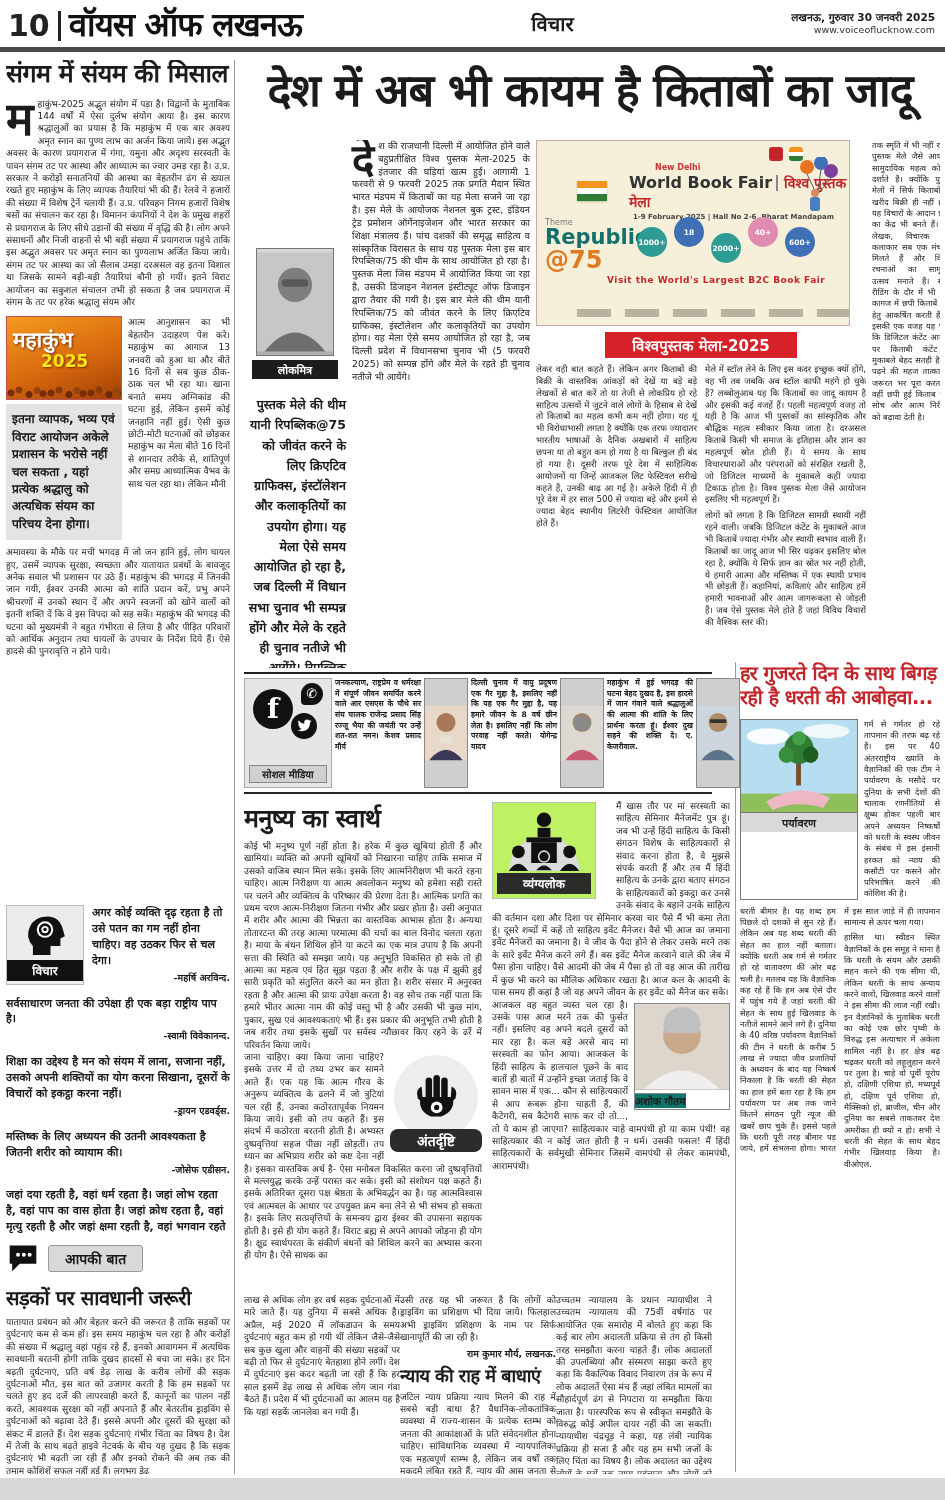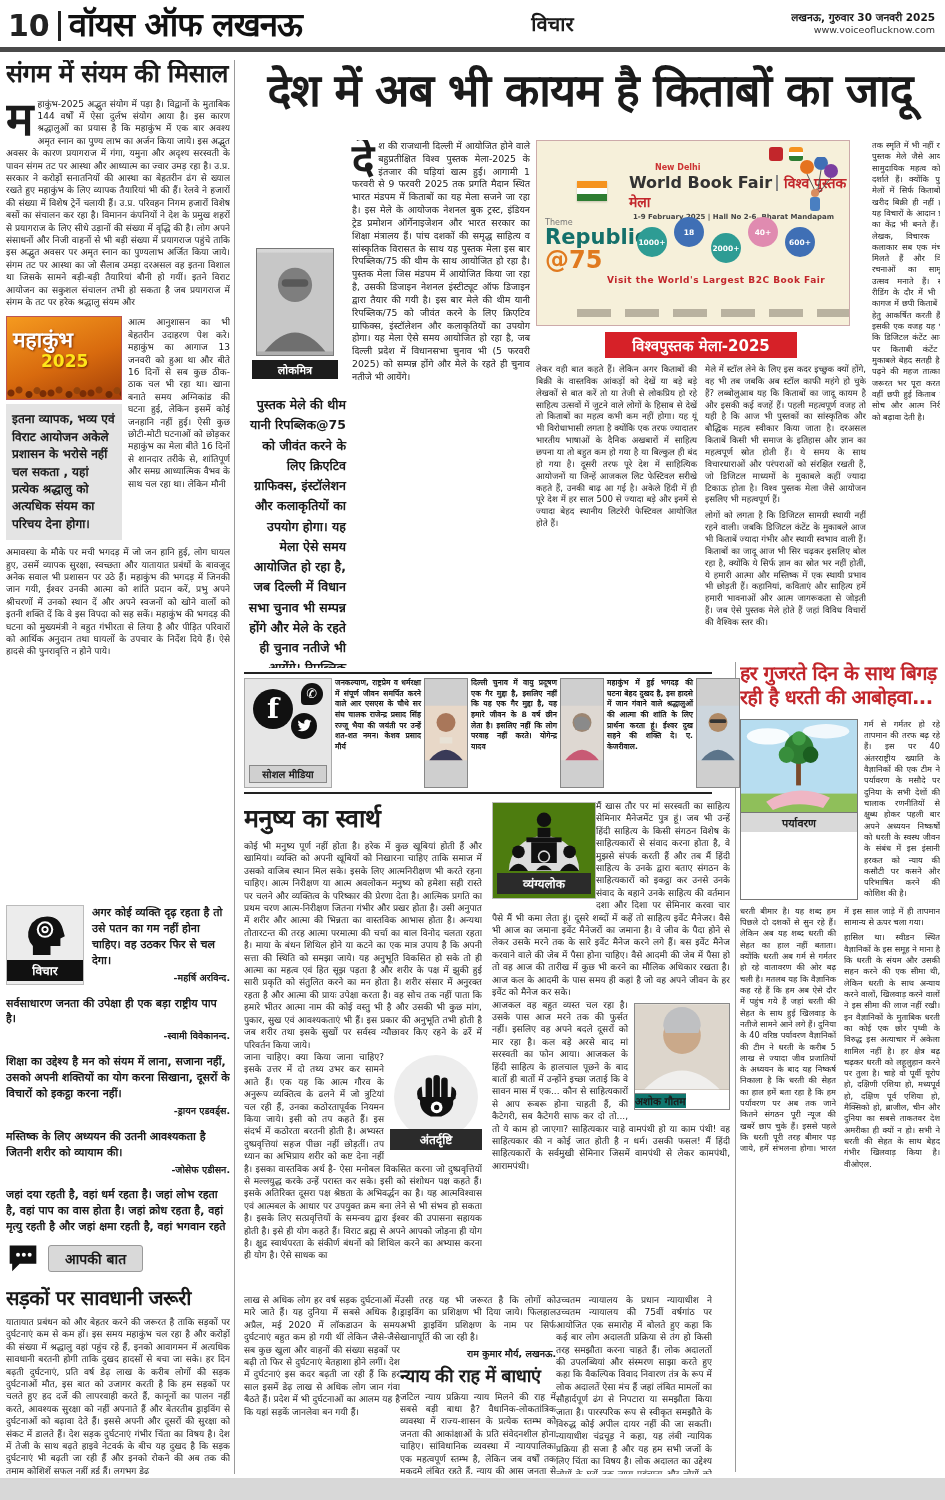--- a/index.html
+++ b/index.html
@@ -98,24 +98,24 @@
   .sq-txt { font-size:7.6px; font-weight:700; line-height:1.4; text-align:justify; }
   .sq-txt .au { font-weight:800; }
   .sq-photo { border:1px solid #888; background:#cfcfcf; }
   .sq-photo svg { width:100%; height:100%; display:block; }
 
   
   .man { position:absolute; left:244px; top:800px; width:238px; height:488px; overflow:hidden; }
   .man h2, .sah h2 { font-size:25px; font-weight:800; letter-spacing:-0.5px; margin-bottom:6px; }
   .antar { float:right; width:92px; margin:4px 0 4px 6px; text-align:center; }
   .antar .disc { width:84px; height:84px; border-radius:50%; background:#ededed; margin:0 auto; display:flex; align-items:center; justify-content:center; }
-  .antar .pill { display:block; background:#2b2b2b; color:#fff; border-radius:0; font-size:12px; font-weight:700; padding:2px 0; margin-top:-10px; }
+  .antar .pill { display:block; background:#2b2b2b; color:#fff; border-radius:8px; font-size:14px; font-weight:700; padding:2px 0; margin-top:-10px; }
 
   .sah { position:absolute; left:492px; top:800px; width:238px; height:488px; overflow:hidden; }
-  .vyang { float:left; width:104px; margin:2px 0 4px 0; background:#4d7c0f; border:1px solid #bbb; padding:4px; text-align:center; }
+  .vyang { float:left; width:104px; margin:2px 20px 4px 0; background:#bef264; border:1px solid #bbb; padding:4px; text-align:center; }
   .vyang .pill { display:block; background:#2b2b2b; color:#fff; font-size:12px; font-weight:700; padding:2px 0; margin-top:2px; }
   .ashok { float:right; width:96px; margin:4px 0 4px 6px; border:1px solid #888; }
   .ashok .ph { height:86px; background:linear-gradient(180deg,#e7e2da,#bdb4a8); }
   .ashok .ph svg { width:100%; height:100%; display:block; }
   .ashok .cap { text-align:center; font-size:10.5px; font-weight:800; border-top:1px solid #888; padding:1px 0; background:#0f766e; }
 
   
   .dha { position:absolute; left:740px; top:662px; width:200px; height:810px; overflow:hidden; }
   .dha h2 { color:#c2262b; font-size:19.5px; font-weight:800; line-height:1.25; letter-spacing:-0.5px; margin-bottom:8px; }
   .dha-top { display:grid; grid-template-columns:118px 1fr; column-gap:6px; }

